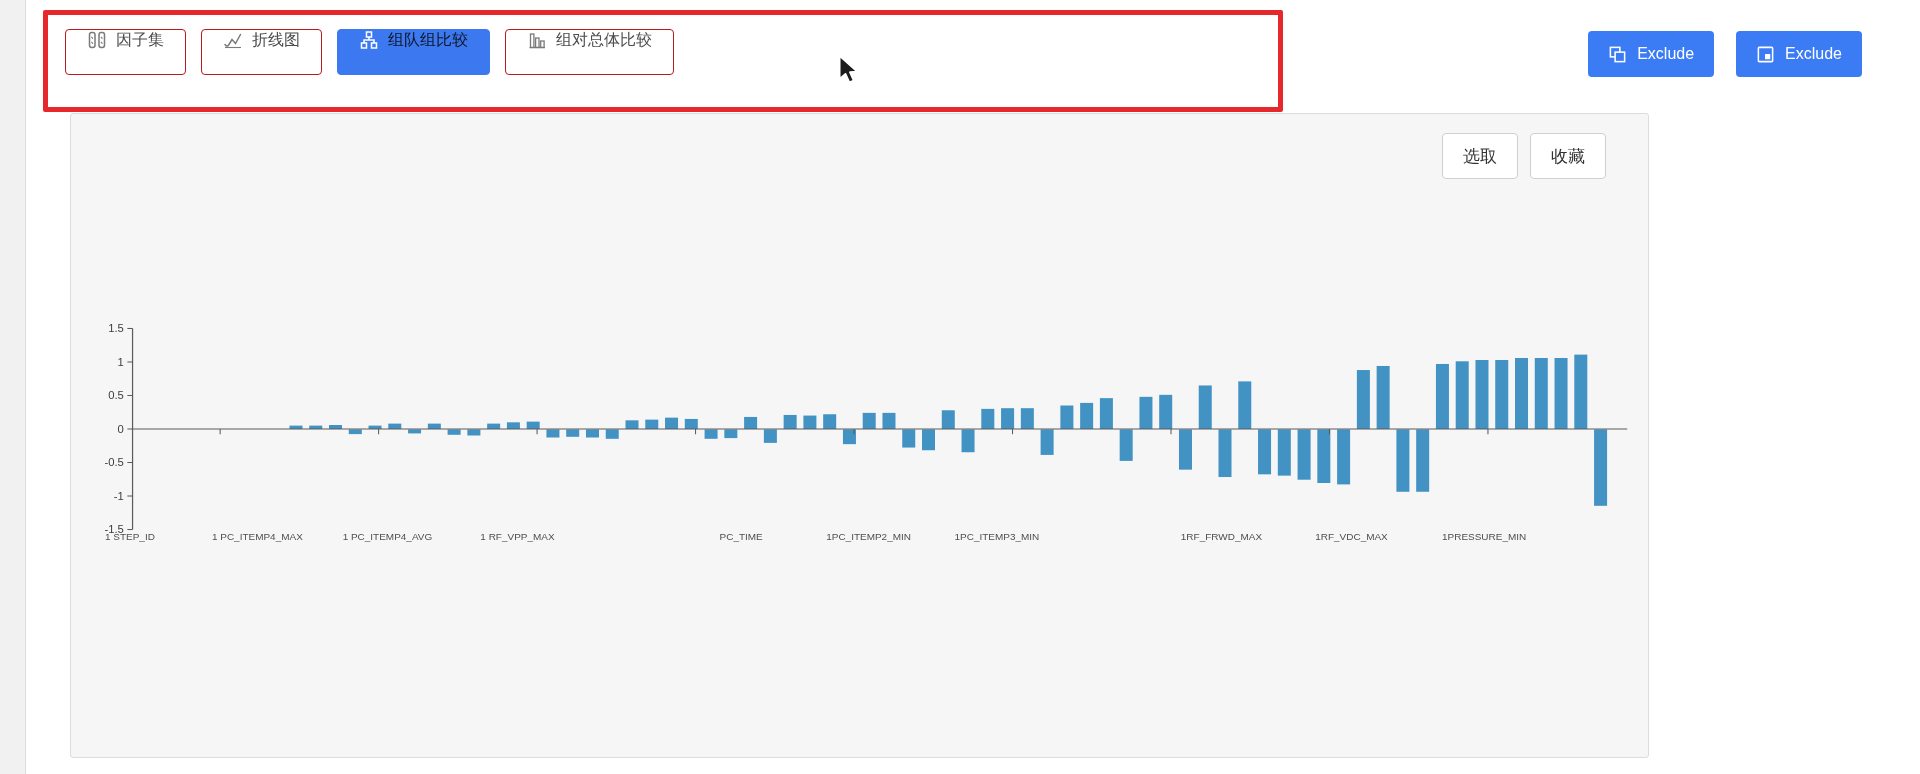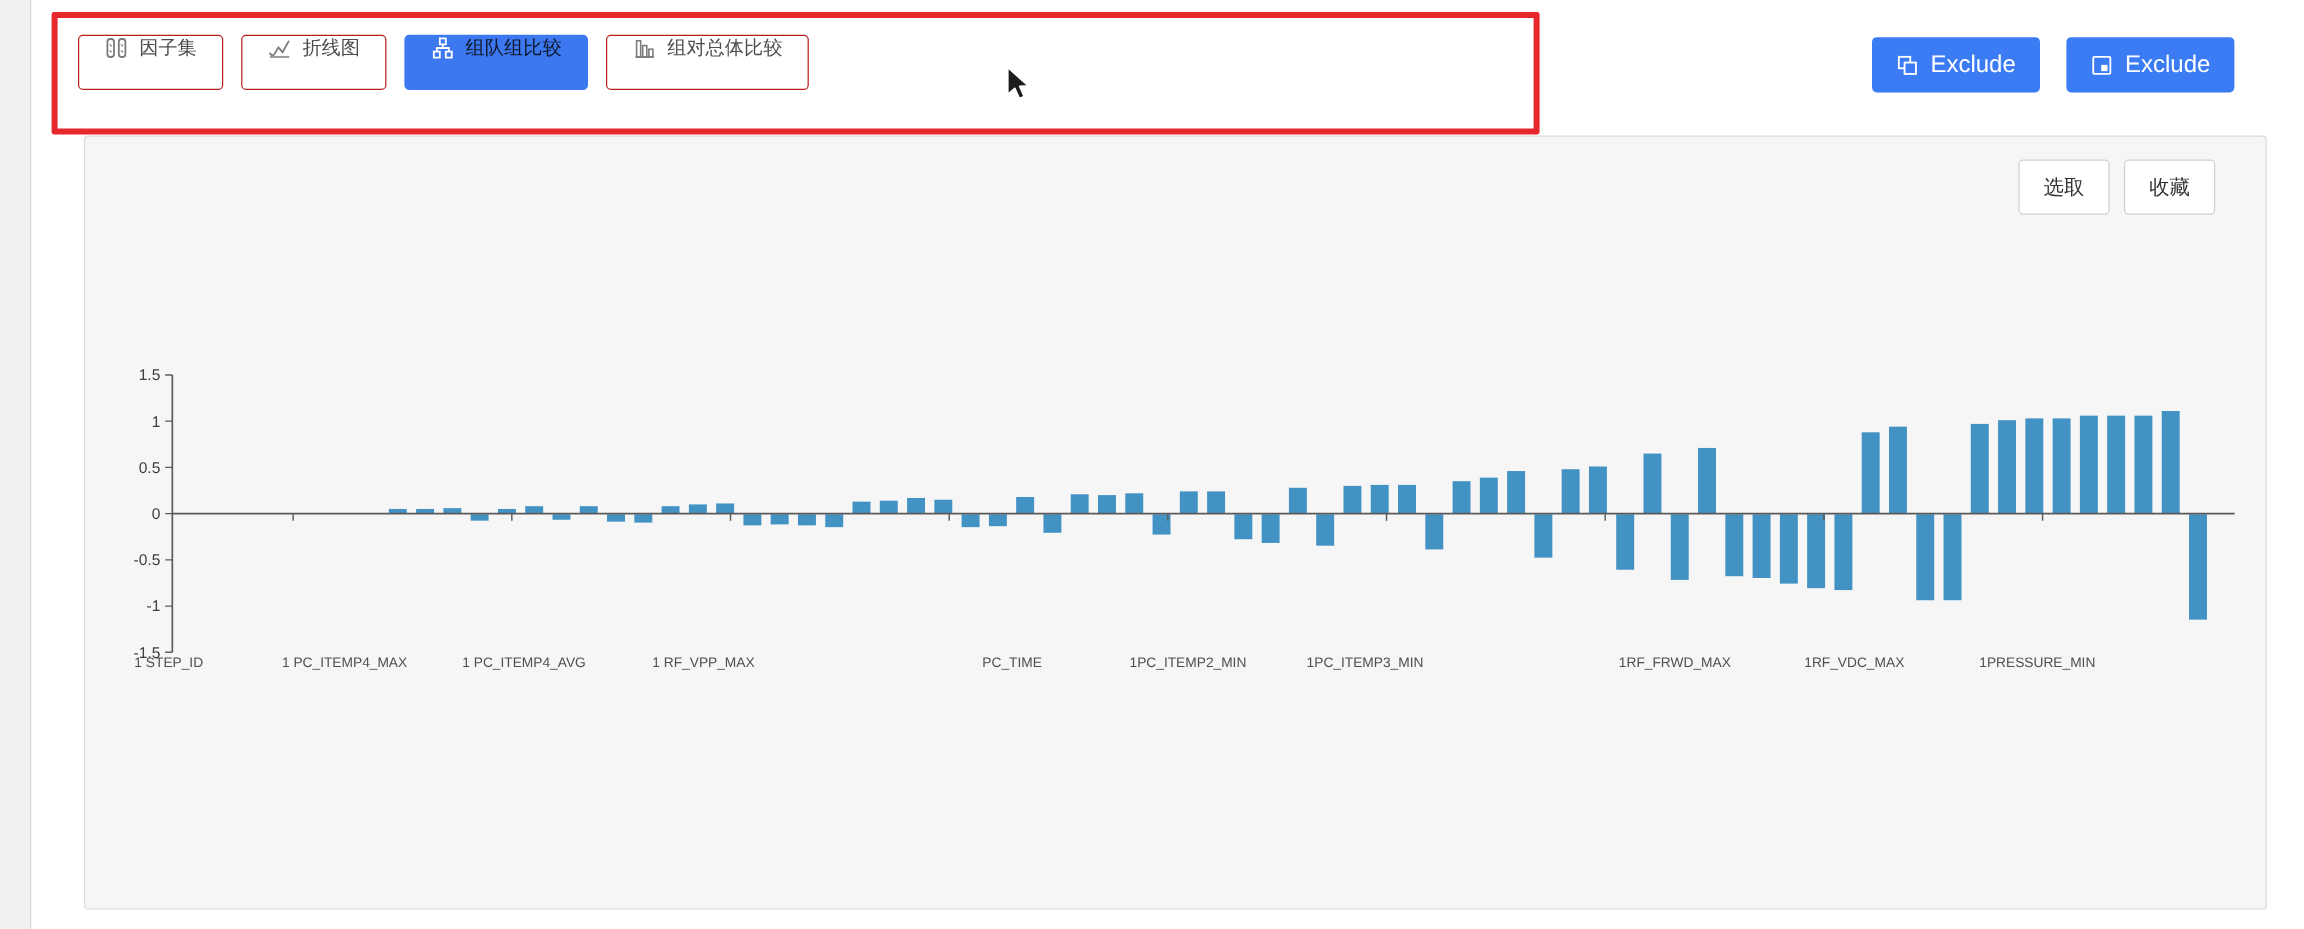--- a/index.html
+++ b/index.html
@@ -33,27 +33,27 @@
   }
   .tb-btn.active{background:#3c78f0;border-color:#3c78f0;color:#0f172a;}
   .tb-btn .ic{display:inline-flex;width:20px;height:20px;}
   
   .top-actions{
     position:absolute;right:58px;top:31px;display:flex;gap:22px;z-index:10;
   }
   .action-btn{
     display:inline-flex;align-items:center;gap:10px;height:46px;
     padding:0 20px;border:none;border-radius:4px;
-    background:#3b7cf4;color:#ffffff;font-size:20px;cursor:pointer;
+    background:#3b7cf4;color:#ffffff;font-size:16px;cursor:pointer;
     white-space:nowrap;
   }
   .action-btn .ic{display:inline-flex;width:19px;height:19px;}
   
   .chart-panel{
-    position:absolute;left:70px;top:113px;width:1819px;height:645px;
+    position:absolute;left:70px;top:113px;width:1579px;height:645px;
     background:#f6f6f7;border:1px solid #dcdcdc;border-radius:3px;
     box-sizing:border-box;
   }
   .panel-actions{
     position:absolute;right:42px;top:19px;display:flex;gap:12px;z-index:5;
   }
   .panel-btn{
     display:inline-flex;align-items:center;justify-content:center;
     height:46px;padding:0 20px;background:#ffffff;
     border:1px solid #cfcfcf;border-radius:4px;

